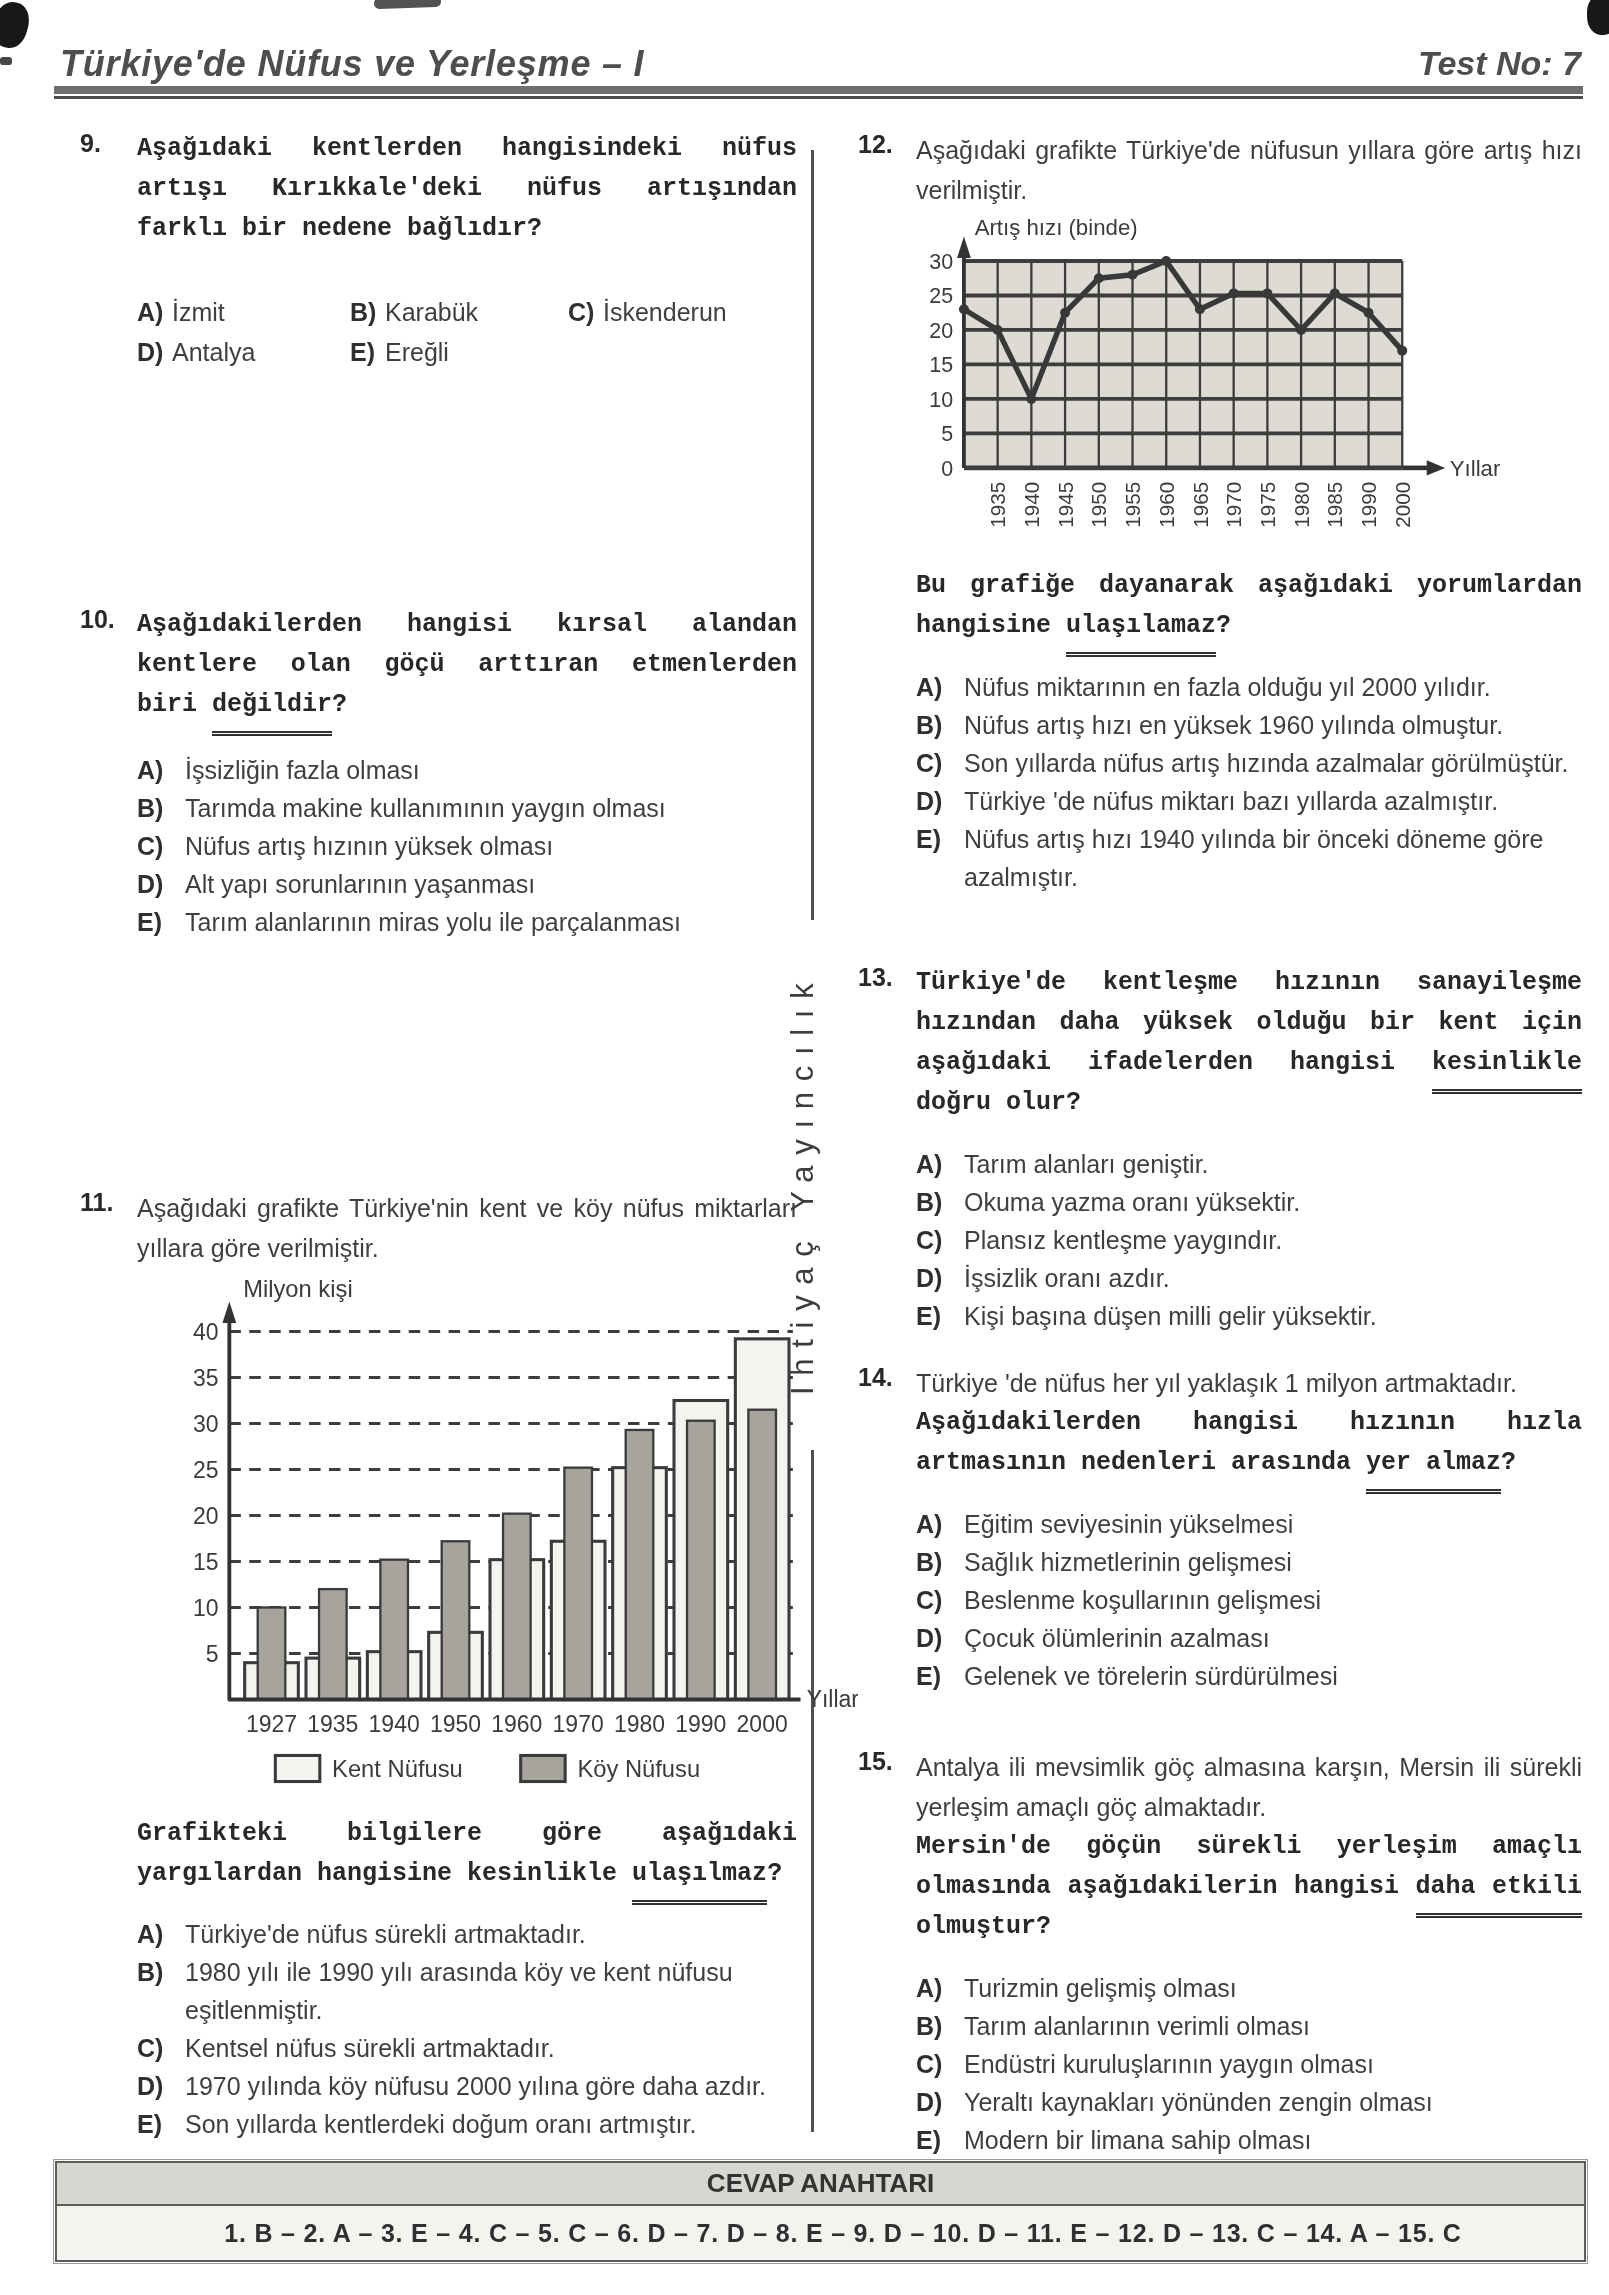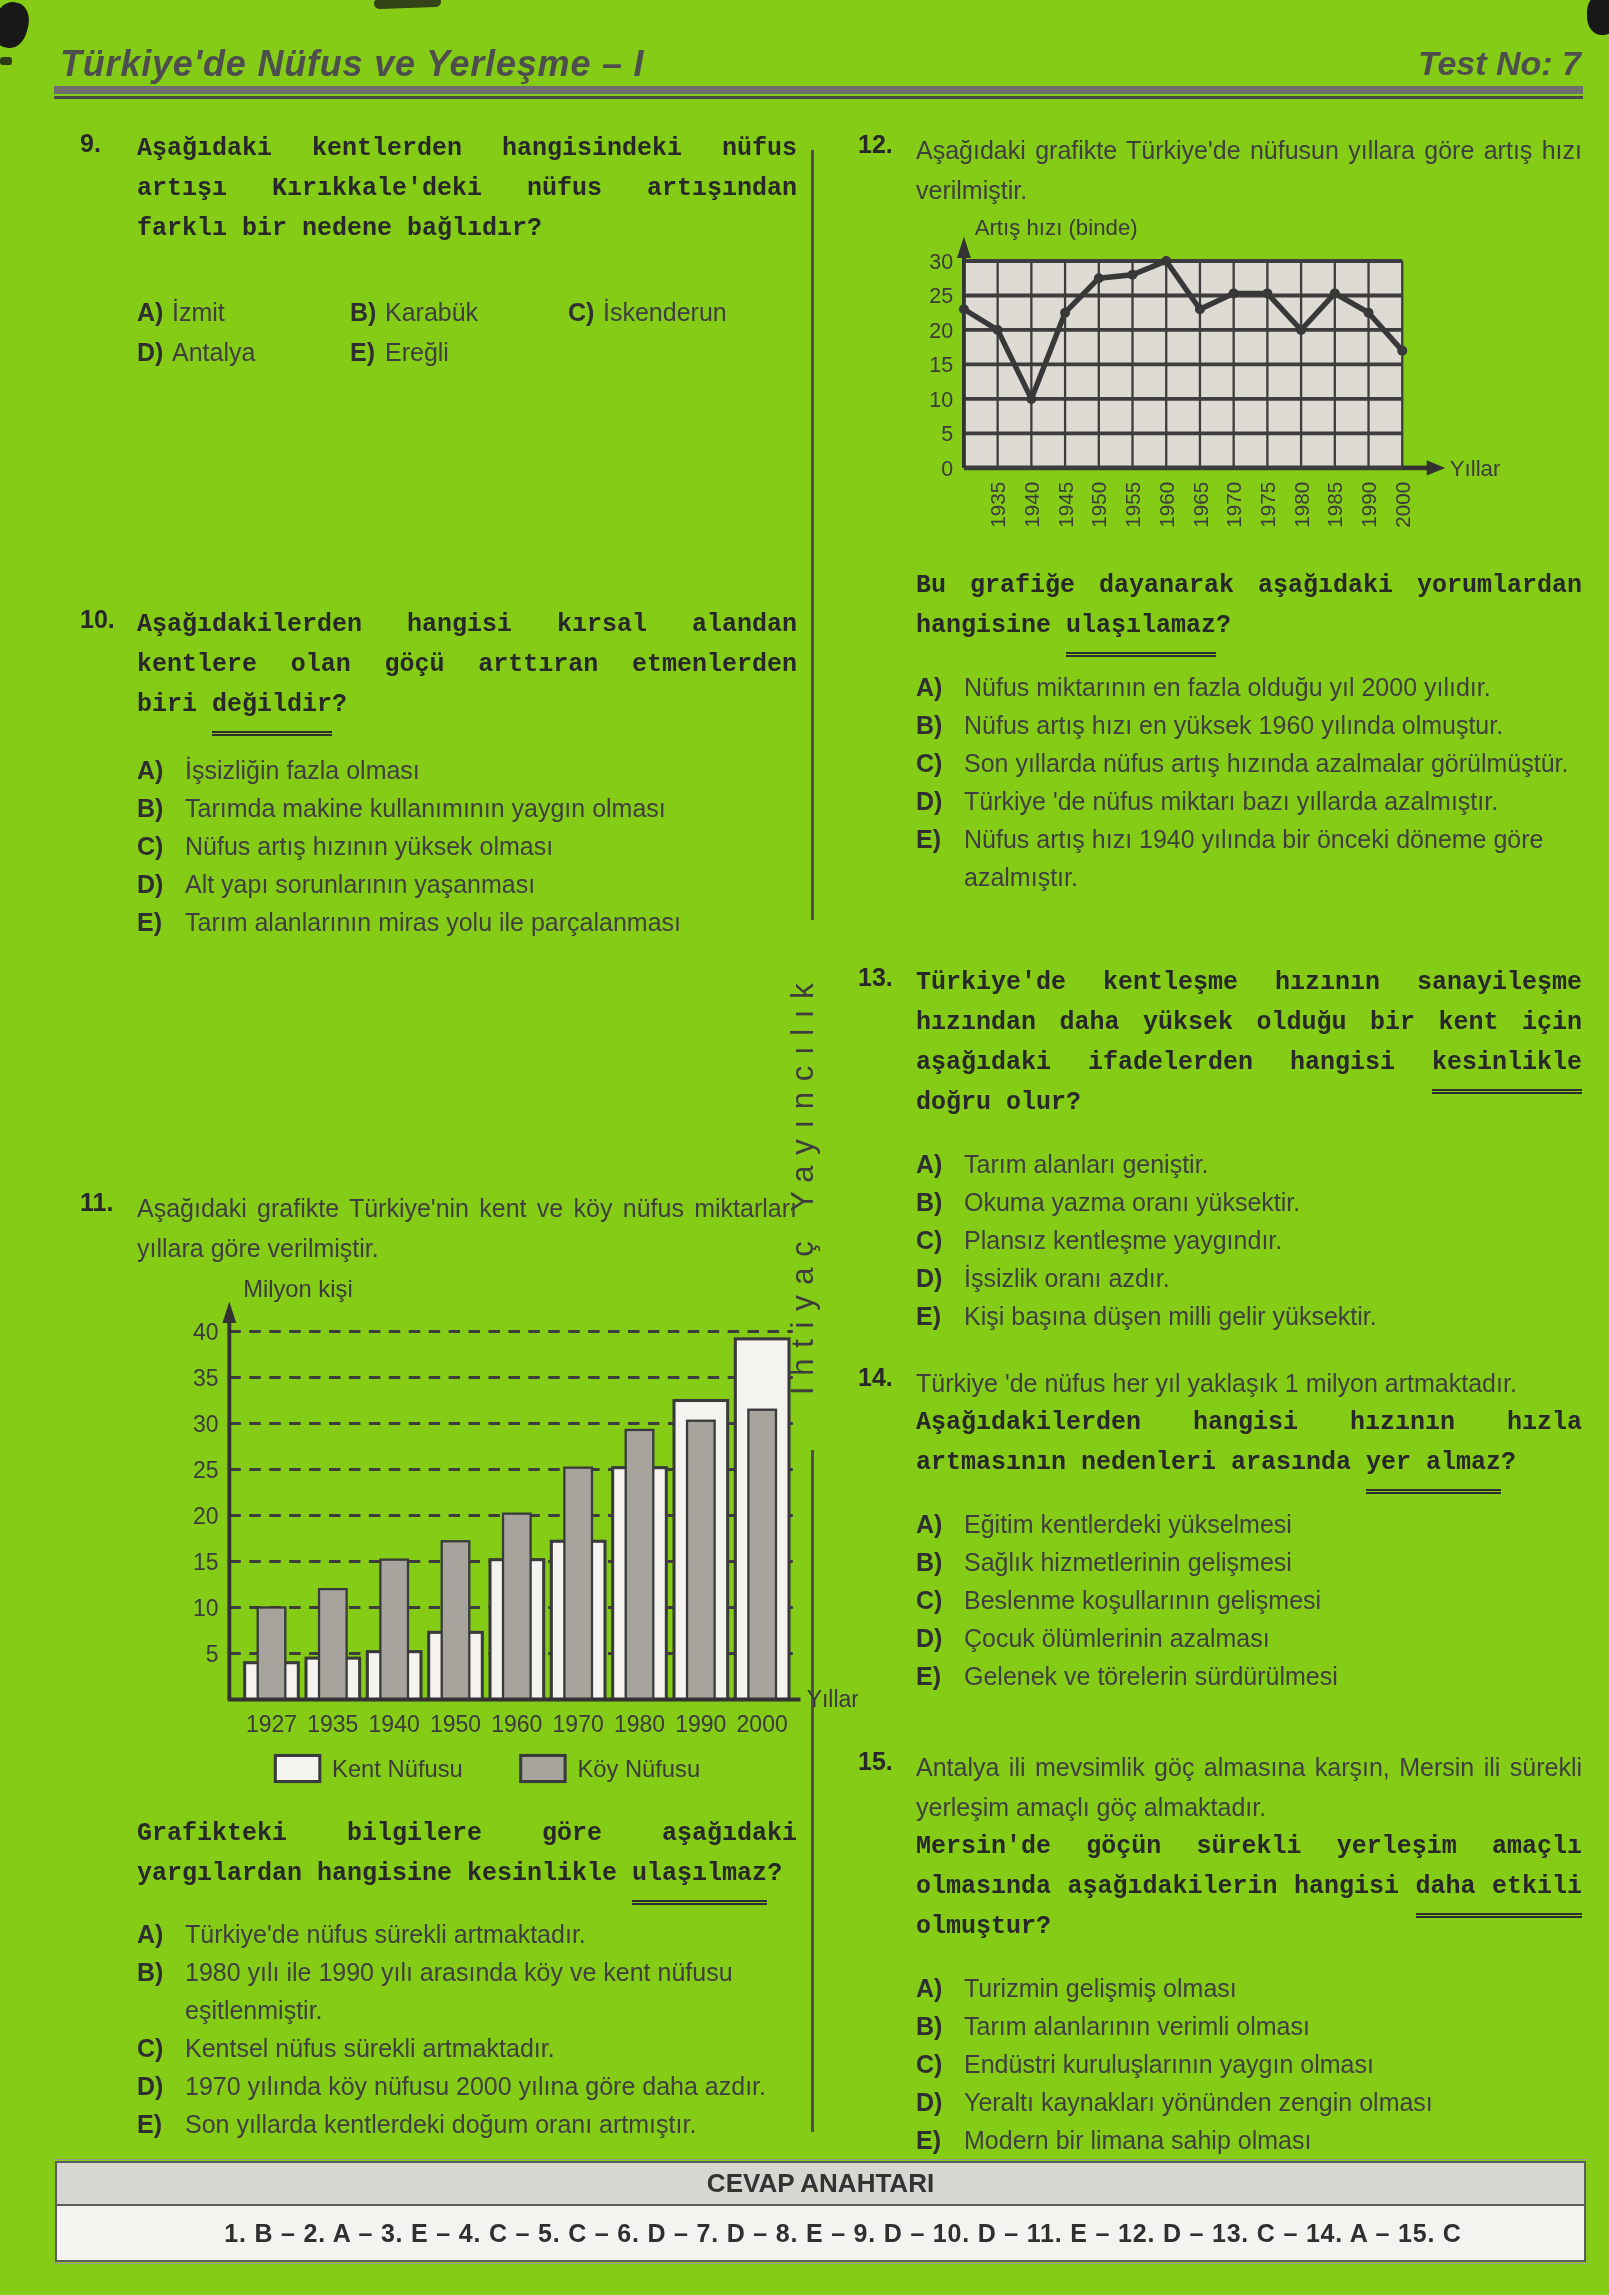--- a/index.html
+++ b/index.html
@@ -1,19 +1,19 @@
 <!DOCTYPE html>
 <html style="font-size:12.3px"><head>
 <meta charset="utf-8">
 <title>Test</title>
 <style>
   html,body{margin:0;padding:0;background:#c9c8c4;}
   .page{
     position:relative; width:1610px; height:2295px; margin:0 auto;
-    background:#84cc16; overflow:hidden;
+    background:#ffffff; overflow:hidden;
     font-family:"Liberation Sans", sans-serif; color:#3f3f3f;
   }
   
   .hdr-title{position:absolute; left:60px; top:43px; font-style:italic; font-weight:bold;
     font-size:36px; color:#4e4e4e; letter-spacing:0.8px;}
   .hdr-test{position:absolute; right:29px; top:44px; font-style:italic; font-weight:bold;
     font-size:34px; color:#4e4e4e;}
   .rule{position:absolute; left:54px; top:86px; width:1529px;}
   .rule .r1{height:7.7px; background:#6f6f6f;}
   .rule .r2{margin-top:2.3px; height:3.1px; background:#4a4a4a;}
@@ -355,21 +355,21 @@
   </section>
 
   <section class="q rightcol" id="q14" style="left:858px; top:1363px; width:724px;">
     <span class="qnum">14.</span>
     <div class="qbody">
       <p class="lead">Türkiye 'de nüfus her yıl yaklaşık 1 milyon artmaktadır.</p>
       <p class="stem"><span>Aşağıdakilerden hangisi hızının hızla artmasının nedenleri arasında </span><span class="ul">yer almaz</span><span>?</span></p>
       <div class="opts">
           <div class="opt">
             <span class="optletter">A)</span>
-            <span class="opttext">Eğitim kentlerdeki yükselmesi</span>
+            <span class="opttext">Eğitim seviyesinin yükselmesi</span>
           </div>
           <div class="opt">
             <span class="optletter">B)</span>
             <span class="opttext">Sağlık hizmetlerinin gelişmesi</span>
           </div>
           <div class="opt">
             <span class="optletter">C)</span>
             <span class="opttext">Beslenme koşullarının gelişmesi</span>
           </div>
           <div class="opt">

